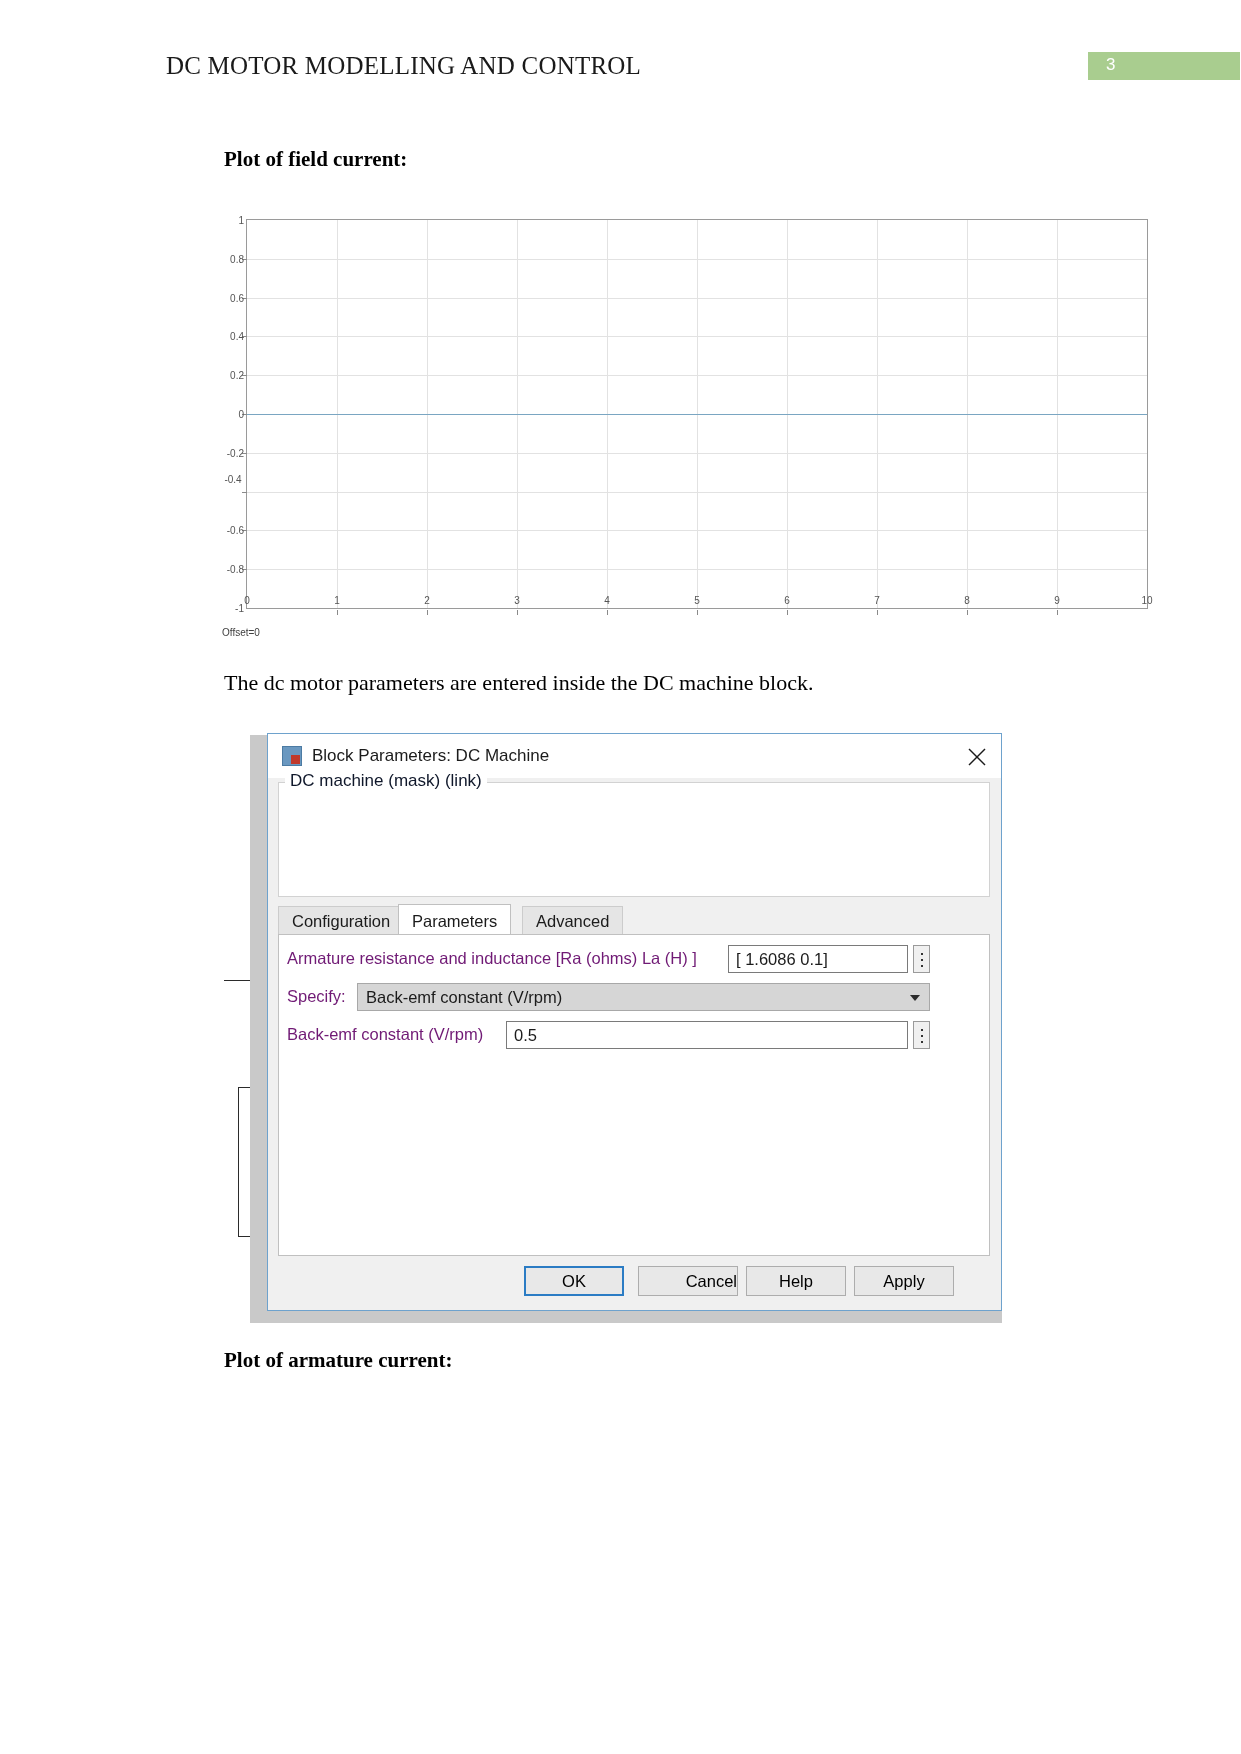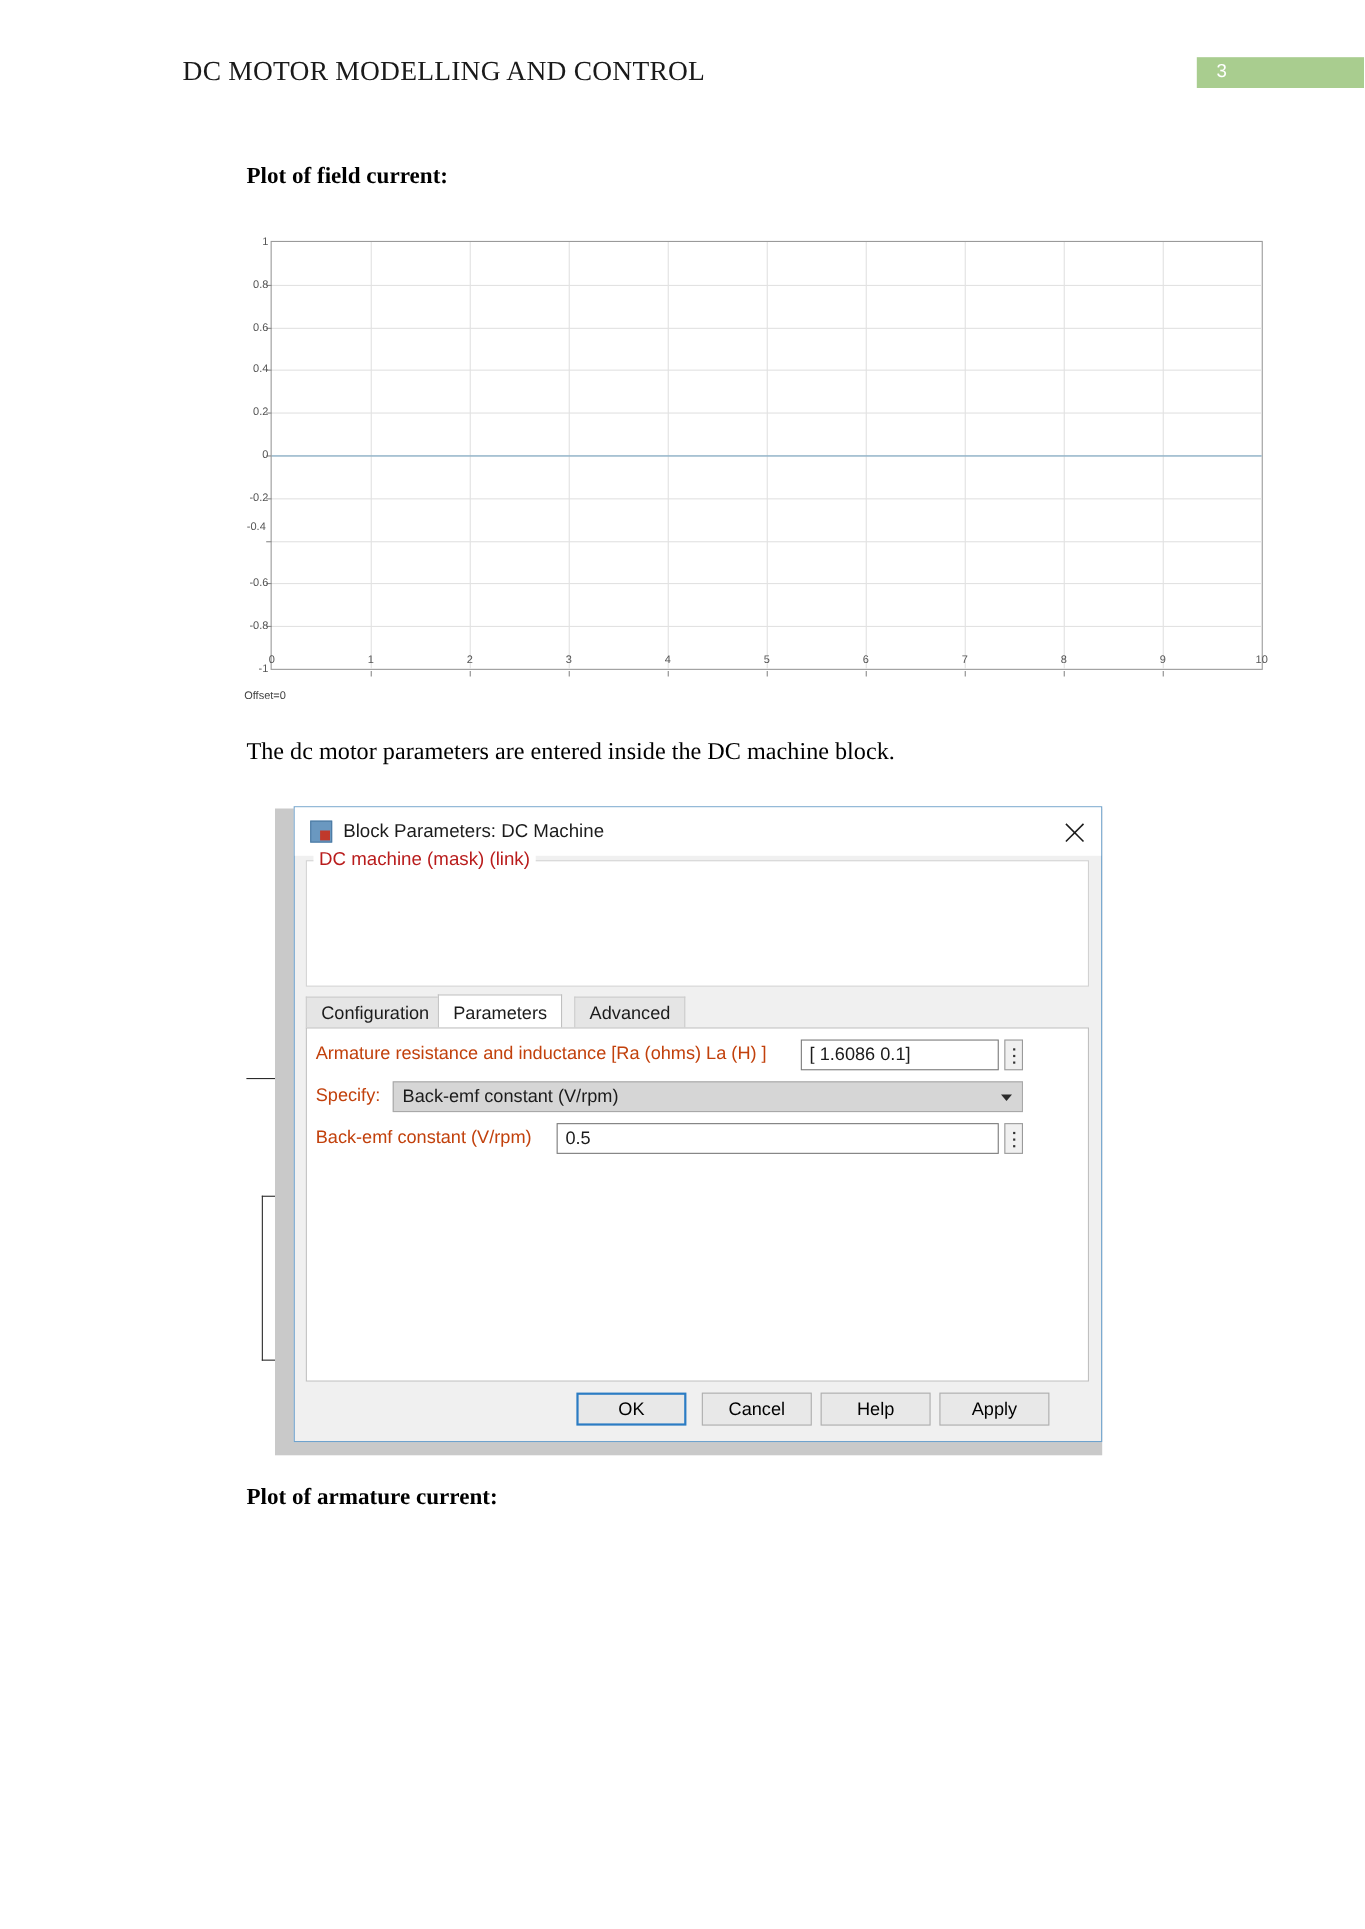--- a/index.html
+++ b/index.html
@@ -214,21 +214,21 @@
     border: 1px solid #d2d2d2;
     box-sizing: border-box;
     background: #ffffff;
   }
   #mask-group-legend {
     position: absolute;
     left: 6px; top: -12px;
     padding: 0 5px;
     background: #ffffff;
     font-size: 17px;
-    color: #b91c1c;
+    color: #0f172a;
     white-space: nowrap;
   }
   #mask-description {
     position: absolute;
     left: 8px; top: 23px;
     font-size: 16.5px;
     line-height: 24px;
     color: #1b1b1b;
     white-space: pre;
   }
@@ -270,21 +270,21 @@
     width: 712px; height: 322px;
     background: #ffffff;
     border: 1px solid #c0c0c0;
     box-sizing: border-box;
   }
 
   .field-row { position: absolute; left: 0; width: 712px; }
   .field-label {
     position: absolute;
     font-size: 16.5px;
-    color: #c2410c;
+    color: #701a75;
     white-space: nowrap;
   }
   .text-input {
     position: absolute;
     height: 28px;
     background: #ffffff;
     border: 1px solid #7a7a7a;
     box-sizing: border-box;
     font-family: "Liberation Sans", sans-serif;
     font-size: 16.5px;
@@ -354,21 +354,21 @@
     color: #000000;
     line-height: 28px;
     text-align: center;
     cursor: pointer;
   }
   .dialog-button.focused {
     border: 2px solid #2b7cc4;
     line-height: 26px;
   }
   #button-ok     { left: 256px; }
-  #button-cancel { left: 370px; }
+  #button-cancel { left: 370px; text-align: right; }
   #button-help   { left: 478px; }
   #button-apply  { left: 586px; }
 </style>
 </head>
 <body>
 
 <div id="doc-header">
   <div id="header-title">DC MOTOR MODELLING AND CONTROL</div>
   <div id="page-badge">
     <div id="page-badge-number">3</div>

